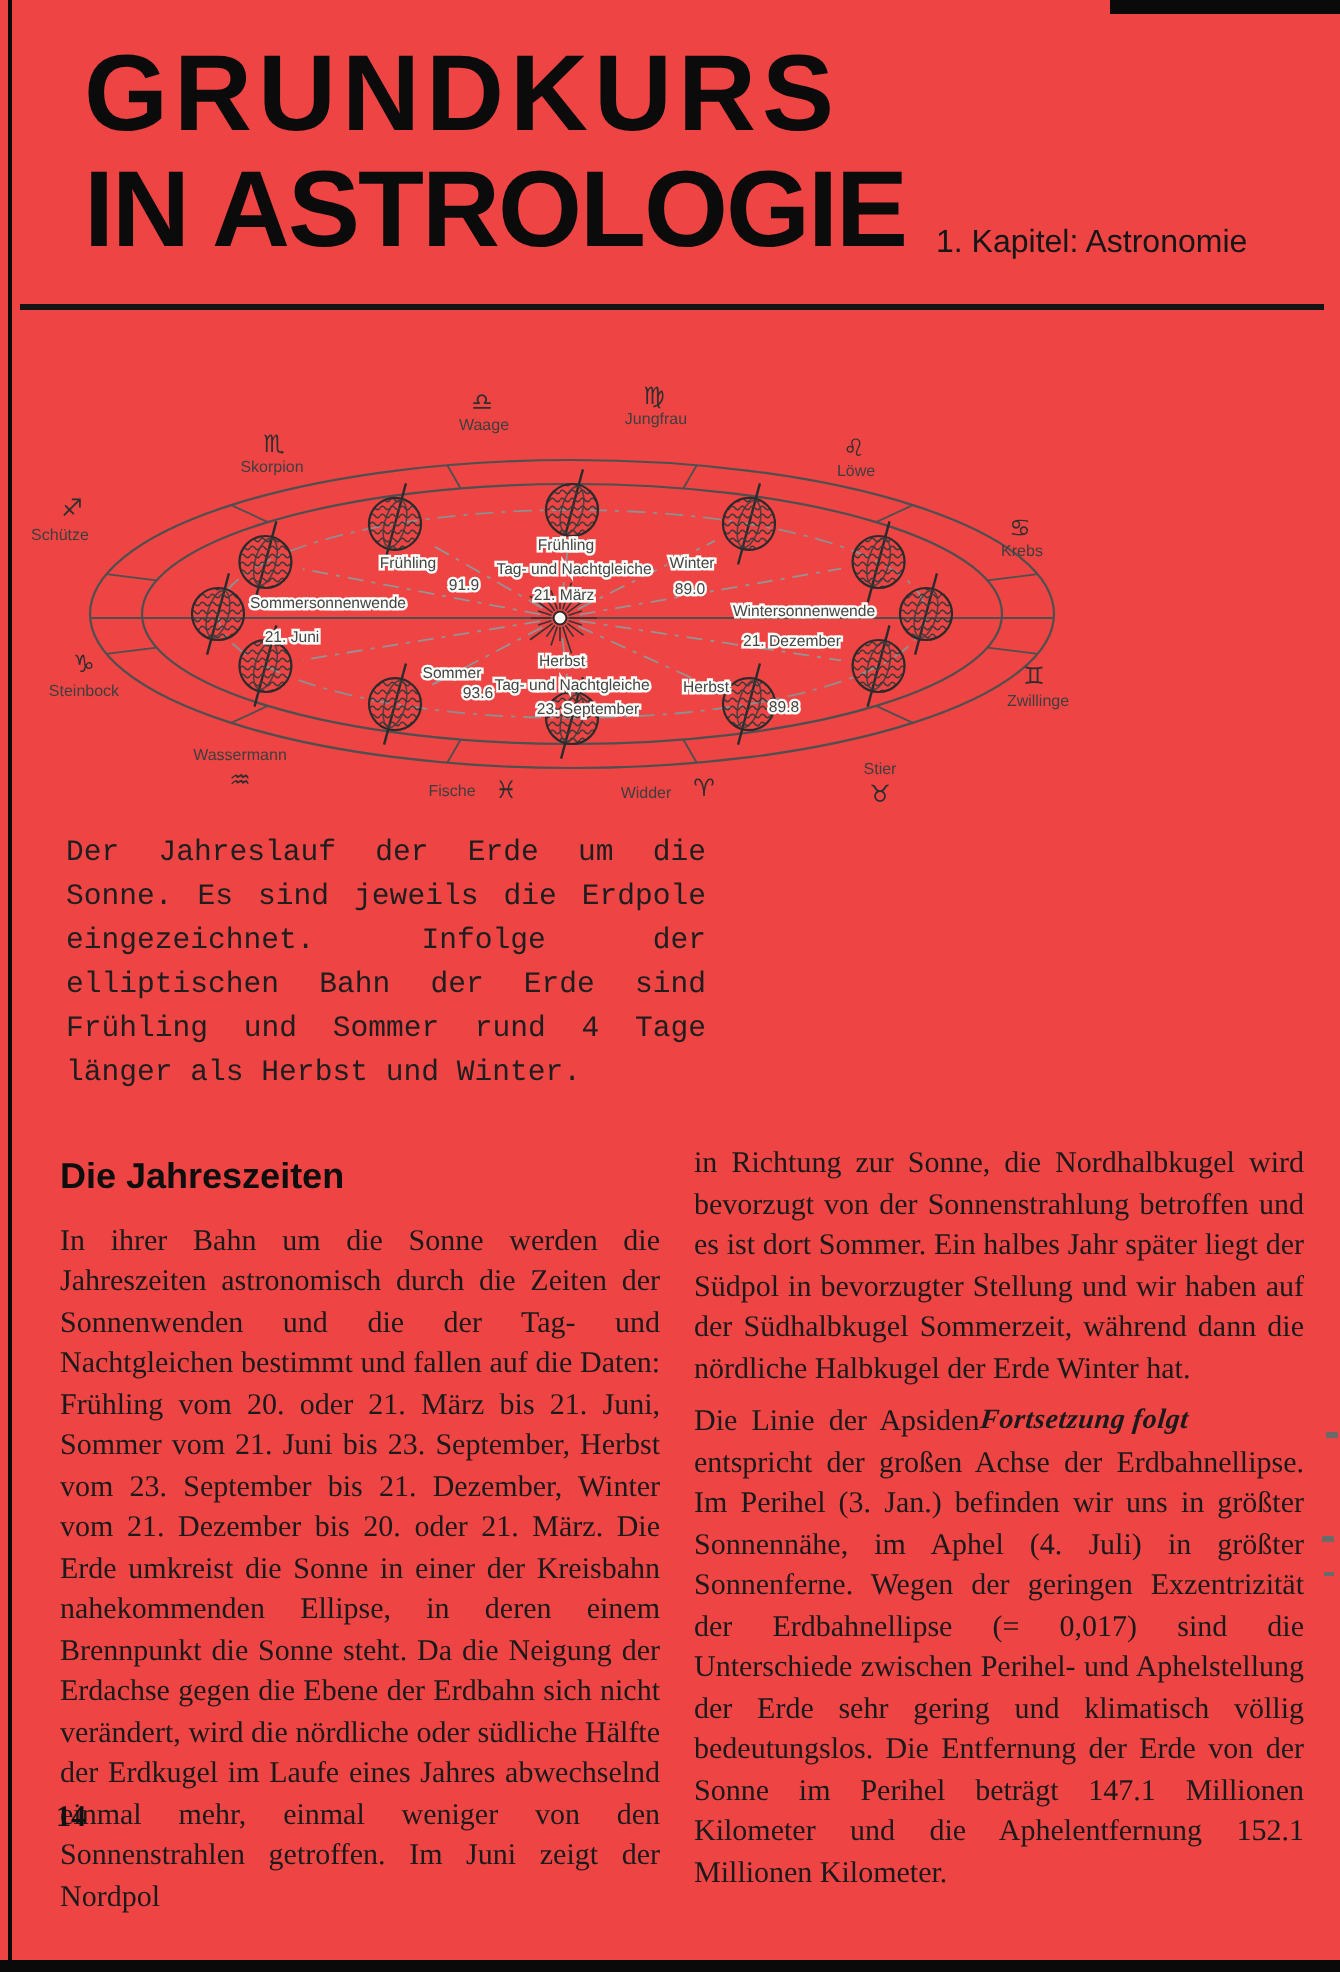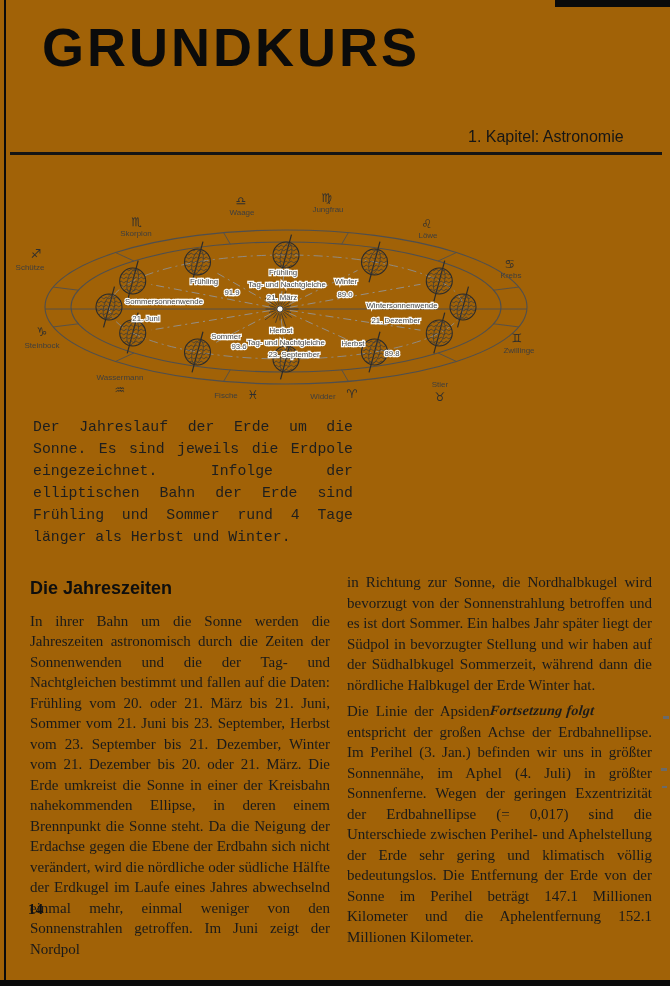--- a/index.html
+++ b/index.html
@@ -1,31 +1,31 @@
 <!DOCTYPE html>
 <html><head>
 <meta charset="utf-8">
 <style>
   html,body{margin:0;padding:0;background:#e8e8e6;}
-  .page{position:relative;width:670px;height:986px;background:#a16207;overflow:hidden;
+  .page{position:relative;width:670px;height:986px;background:#ef4444;overflow:hidden;
         font-family:"Liberation Serif",serif;color:#1b1b1b;}
   
   .edge-line{position:absolute;left:4px;top:0;width:2px;height:986px;background:#0a0a0a;}
   .bar-top{position:absolute;left:555px;top:0;width:115px;height:7px;background:#0a0a0a;}
   .bar-bottom{position:absolute;left:0;top:980px;width:670px;height:6px;background:#0a0a0a;}
   .edge-mark{position:absolute;background:#6a6a6a;}
   .m1{left:663px;top:716px;width:6px;height:3px;}
   .m2{left:661px;top:768px;width:6px;height:3px;}
   .m3{left:662px;top:786px;width:5px;height:2px;}
   
   .title{position:absolute;left:42px;top:18px;font-family:"Liberation Sans",sans-serif;
          font-weight:bold;font-size:54px;line-height:58px;color:#0b0b0b;}
   .t1{letter-spacing:3px;}
   .t2{letter-spacing:-1px;}
-  .chapter{position:absolute;left:468px;top:128px;font-family:"Liberation Sans",sans-serif;
+  .chapter{position:absolute;left:468px;top:113px;font-family:"Liberation Sans",sans-serif;
            font-size:16px;color:#161616;}
   .rule{position:absolute;left:10px;top:152px;width:652px;height:3px;background:#141414;}
   
   figure.fig{position:absolute;left:0;top:185px;width:670px;height:235px;margin:0;}
   .fig svg{display:block;}
   .fig .ln{fill:none;stroke:#4f4f4f;stroke-width:1.1;}
   .fig .thin{stroke-width:0.9;}
   .fig .orbit{fill:none;stroke:#8f8f8f;stroke-width:0.9;stroke-dasharray:9 4 2 4;}
   .fig .spoke{stroke:#949494;stroke-width:0.9;stroke-dasharray:8 4 2 4;}
   .fig .ray{stroke:#333;stroke-width:0.8;}
@@ -59,20 +59,21 @@
 <div class="page">
   <div class="edge-line"></div>
   <div class="bar-top"></div>
   <div class="bar-bottom"></div>
   <div class="edge-mark m1"></div>
   <div class="edge-mark m2"></div>
   <div class="edge-mark m3"></div>
 
   <div class="title">
     <div class="t1">GRUNDKURS</div>
+    <div class="t2">IN ASTROLOGIE</div>
   </div>
   <div class="chapter">1. Kapitel: Astronomie</div>
   <div class="rule"></div>
 
   <figure class="fig">
     <svg id="orbit-svg" width="670" height="235" viewBox="0 185 670 235">
       <defs>
         <pattern id="gtex" width="5" height="4" patternUnits="userSpaceOnUse">
           <path d="M0 2 Q1.2 0.3 2.5 2 T5 2" fill="none" stroke="#3a3a3a" stroke-width="0.8"></path>
         </pattern>

